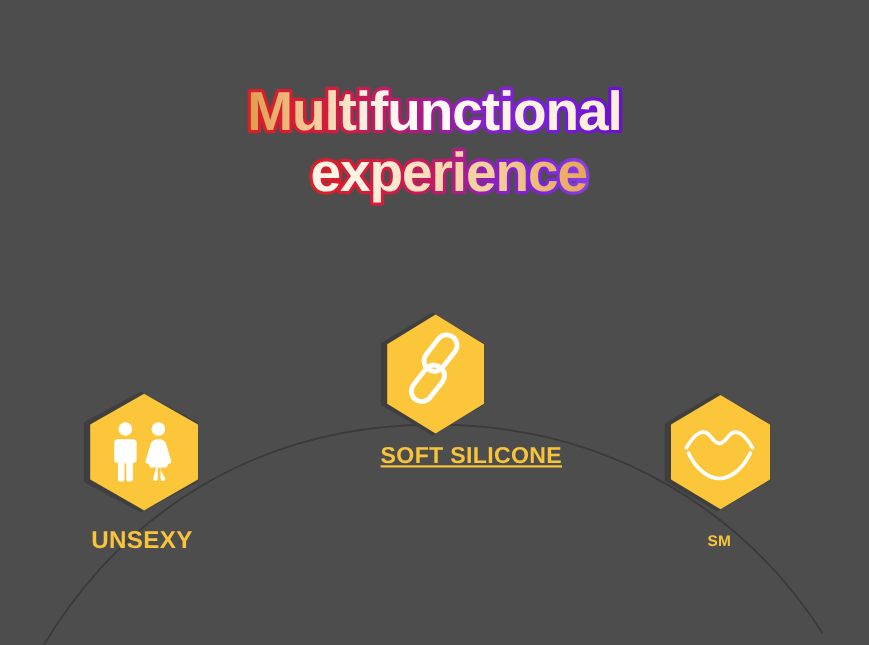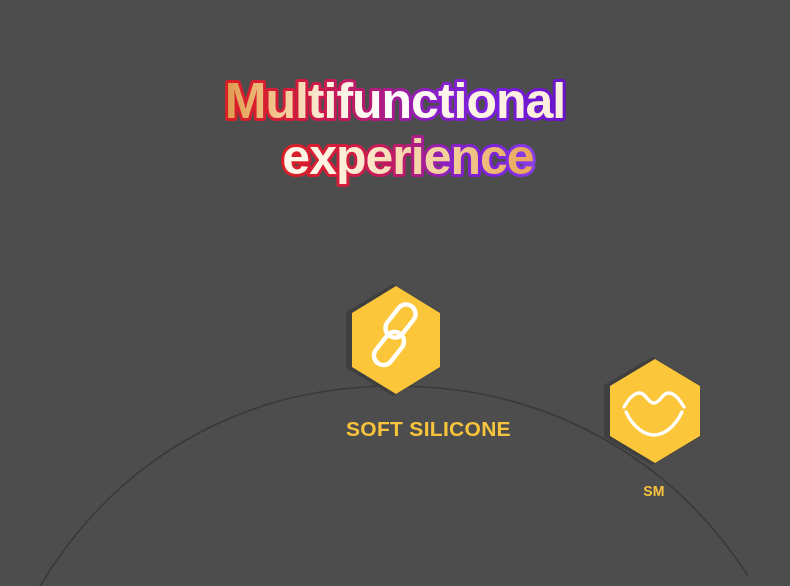--- a/index.html
+++ b/index.html
@@ -70,22 +70,23 @@
     margin-left: -2px;
   }
 
   #node-silicone {
     left: 346px;
     top: 282px;
     width: 98px;
   }
   #node-silicone .node-label {
     font-size: 21px;
-    margin-top: 20px;
+    margin-top: 6px;
     margin-left: 0;
+    text-decoration: underline;
   }
 
   #node-sm {
     left: 604px;
     top: 355px;
     width: 100px;
   }
   #node-sm .node-label {
     font-size: 14px;
     margin-top: 19px;
@@ -138,20 +139,43 @@
           <stop offset="100%" stop-color="#8a3fe6"></stop>
         </linearGradient>
       </defs>
 
       <text id="title-line1" x="395" y="56" text-anchor="middle" font-family="'Liberation Sans', sans-serif" font-size="50" font-weight="bold" letter-spacing="-1" fill="url(#fillGrad)" stroke="url(#strokeGrad)" stroke-width="6" paint-order="stroke fill" stroke-linejoin="round">Multifunctional</text>
 
       <text id="title-line2" x="408" y="112" text-anchor="middle" font-family="'Liberation Sans', sans-serif" font-size="50" font-weight="bold" letter-spacing="-1" fill="url(#fillGrad2)" stroke="url(#strokeGrad2)" stroke-width="6" paint-order="stroke fill" stroke-linejoin="round">experience</text>
     </svg>
   </div>
 
+  <div class="node" id="node-unsexy">
+    <div class="hex-wrap">
+      <svg class="hex-svg" width="108" height="112" viewBox="0 0 108 112">
+
+        <polygon points="52,2 104,30 104,84 52,112 0,84 0,30" fill="#3f3f3f"></polygon>
+
+        <polygon points="55,4 104,32 104,82 55,110 6,82 6,32" fill="#fbc63a"></polygon>
+
+        <g fill="#ffffff">
+
+          <circle cx="38" cy="36" r="6.2"></circle>
+          <path d="M31.2,45.3 h13.6 a3.4,3.4 0 0 1 3.4,3.4 v15.6 a2.3,2.3 0 0 1 -2.3,2.3 h-1.1 v14.6 a2.6,2.6 0 0 1 -2.6,2.6 h-0.8 a2.6,2.6 0 0 1 -2.6,-2.6 v-14.1 h-1.6 v14.1 a2.6,2.6 0 0 1 -2.6,2.6 h-0.8 a2.6,2.6 0 0 1 -2.6,-2.6 v-14.6 h-1.1 a2.3,2.3 0 0 1 -2.3,-2.3 v-15.6 a3.4,3.4 0 0 1 3.4,-3.4 z"></path>
+
+          <circle cx="68" cy="36" r="6.2"></circle>
+          <path d="M68,45.3 c4.2,0 6.3,1.9 7.1,4.6 l4.5,14.9 a2.2,2.2 0 0 1 -2.1,2.9 h-2.7 l2.1,0 l2.0,0 l-3.1,0 l-1.0,0 l-6.8,0 l-6.8,0 l-1.0,0 l-3.1,0 l2.0,0 l2.1,0 h-2.7 a2.2,2.2 0 0 1 -2.1,-2.9 l4.5,-14.9 c0.8,-2.7 2.9,-4.6 7.1,-4.6 z"></path>
+          <path d="M58.5,66.0 h19.0 l-2.0,5.1 h-15.0 z"></path>
+          <path d="M66.0,70.5 h1.4 v10.8 a1.9,1.9 0 0 1 -1.9,1.9 h-0.5 a1.9,1.9 0 0 1 -1.9,-1.9 z"></path>
+          <path d="M68.6,70.5 h1.4 v10.8 a1.9,1.9 0 0 0 1.9,1.9 h0.5 a1.9,1.9 0 0 0 1.9,-1.9 z" transform="translate(0,0)"></path>
+        </g>
+      </svg>
+    </div>
+    <div class="node-label">UNSEXY</div>
+  </div>
 
   <div class="node" id="node-silicone">
     <div class="hex-wrap">
       <svg class="hex-svg" width="98" height="116" viewBox="0 0 98 116">
         <polygon points="47,2 94,30 94,86 47,114 0,86 0,30" fill="#3f3f3f"></polygon>
         <polygon points="50,4 94,31 94,85 50,112 6,85 6,31" fill="#fbc63a"></polygon>
 
         <g fill="none" stroke="#ffffff" stroke-width="4.4" stroke-linecap="round" stroke-linejoin="round">
 
           <rect x="45.0" y="20.5" width="19" height="37" rx="9.5" ry="9.5" transform="rotate(38 54.5 39)"></rect>

